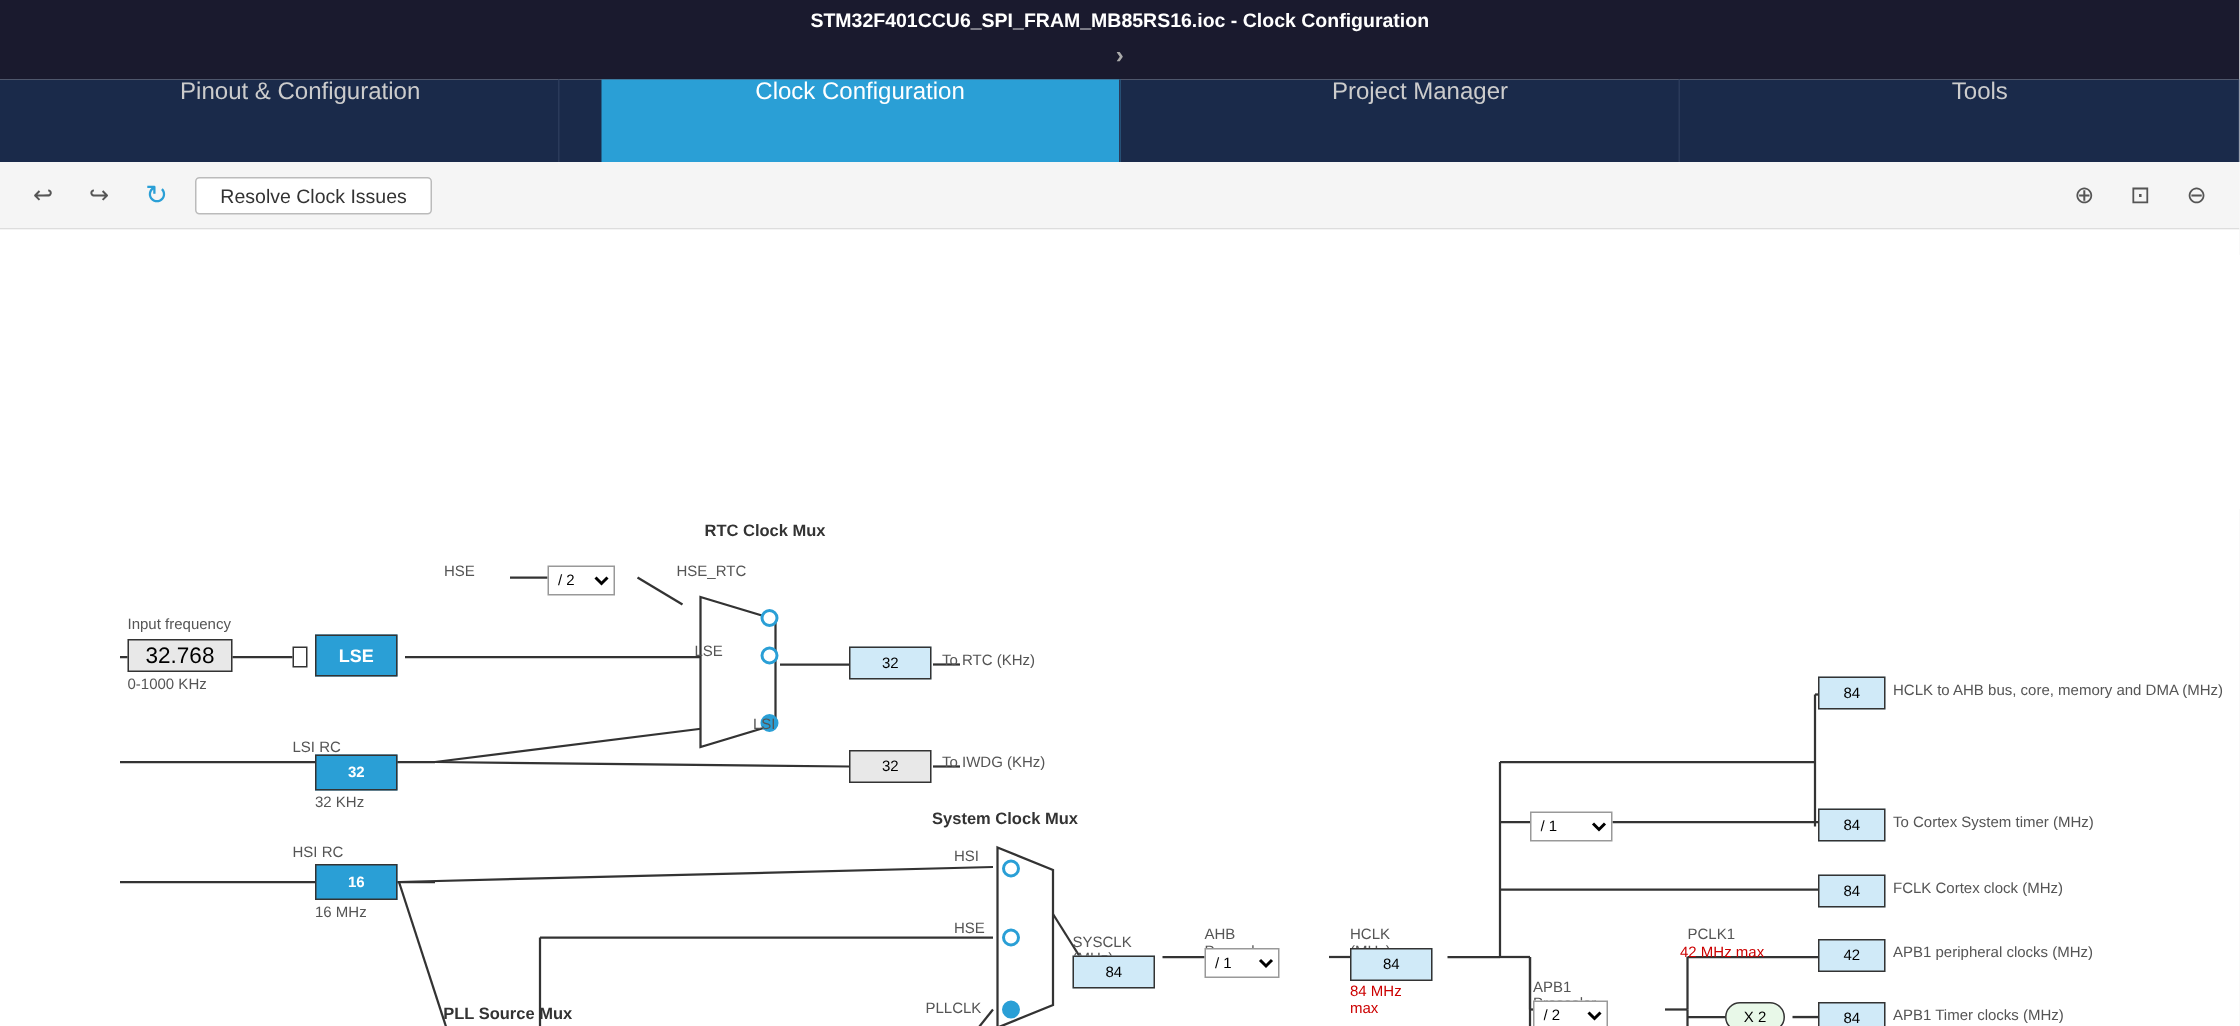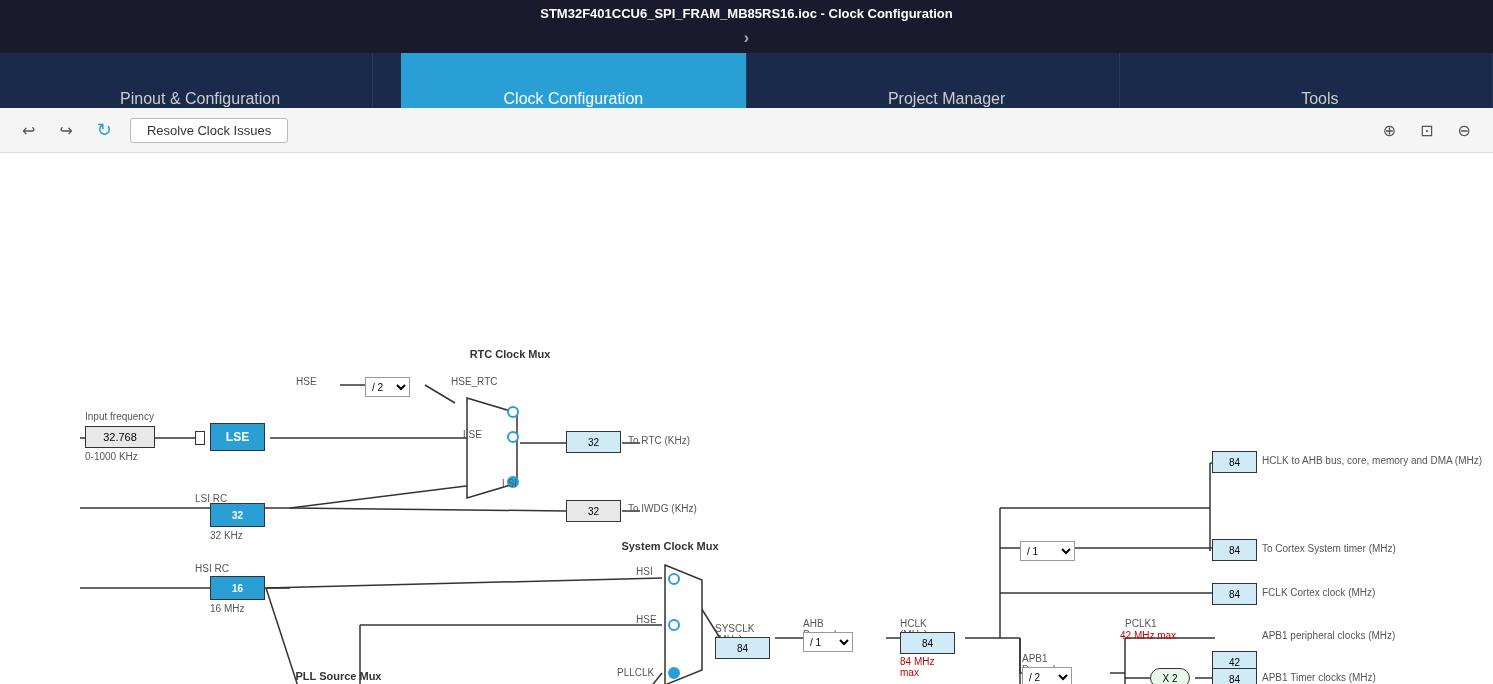--- a/index.html
+++ b/index.html
@@ -21,21 +21,21 @@
 
     
     .tab-bar {
       display: flex;
       background: #1a2a4a;
       height: 55px;
     }
     .tab {
       flex: 1;
       display: flex;
-      align-items: flex-end;
+      align-items: flex-start;
       justify-content: center;
       color: #ccc;
       font-size: 16px;
       cursor: pointer;
       border-right: 1px solid #2a3a5a;
       margin-left: 28px;
     }
     .tab.active {
       background: #2a9fd6;
       color: white;
@@ -283,21 +283,21 @@
       <line x1="1115" y1="558" x2="1205" y2="558" stroke="#333" stroke-width="1.5"></line>
 
       <line x1="1115" y1="600" x2="1140" y2="600" stroke="#333" stroke-width="1.5"></line>
       <line x1="1185" y1="600" x2="1205" y2="600" stroke="#333" stroke-width="1.5"></line>
     </svg>
 
     <div class="clk-label" style="left:75px; top:248px;">
       <span>Input frequency</span>
     </div>
 
-    <div class="clk-box" style="left:75px; top:263px; width:70px; height:22px; background:#e8e8e8; font-size:11px;">
+    <div class="clk-box" style="left:75px; top:263px; width:70px; height:22px; background:#e8e8e8; font-size:15px;">
       <span>32.768</span>
     </div>
     <div class="clk-label" style="left:75px; top:288px;">
       <span>0-1000 KHz</span>
     </div>
 
     <div style="position:absolute; left:185px; top:268px; width:10px; height:14px; border:1px solid #333; background:white;"></div>
 
     <div class="clk-box blue-bg" style="left:200px; top:260px; width:55px; height:28px; font-size:12px; font-weight:bold;">
       <span>LSE</span>
@@ -447,21 +447,21 @@
       </select>
     </div>
 
     <div class="clk-label" style="left:1115px; top:455px;">
       <span>PCLK1</span>
     </div>
     <div class="clk-label" style="left:1110px; top:467px; color:#c00;">
       <span>42 MHz max</span>
     </div>
 
-    <div class="clk-box light-blue-bg" style="left:1202px; top:463px; width:45px; height:22px;margin-top:25px;">
+    <div class="clk-box light-blue-bg" style="left:1202px; top:463px; width:45px; height:22px;">
       <span>42</span>
     </div>
     <div class="clk-label" style="left:1252px; top:467px;">
       <span>APB1 peripheral clocks (MHz)</span>
     </div>
 
     <div class="clk-box" style="left:1140px; top:505px; width:40px; height:20px; background:#e8f8e8;border-radius:10px;">
       <span>X 2</span>
     </div>
     <div class="clk-box light-blue-bg" style="left:1202px; top:505px; width:45px; height:22px;">

